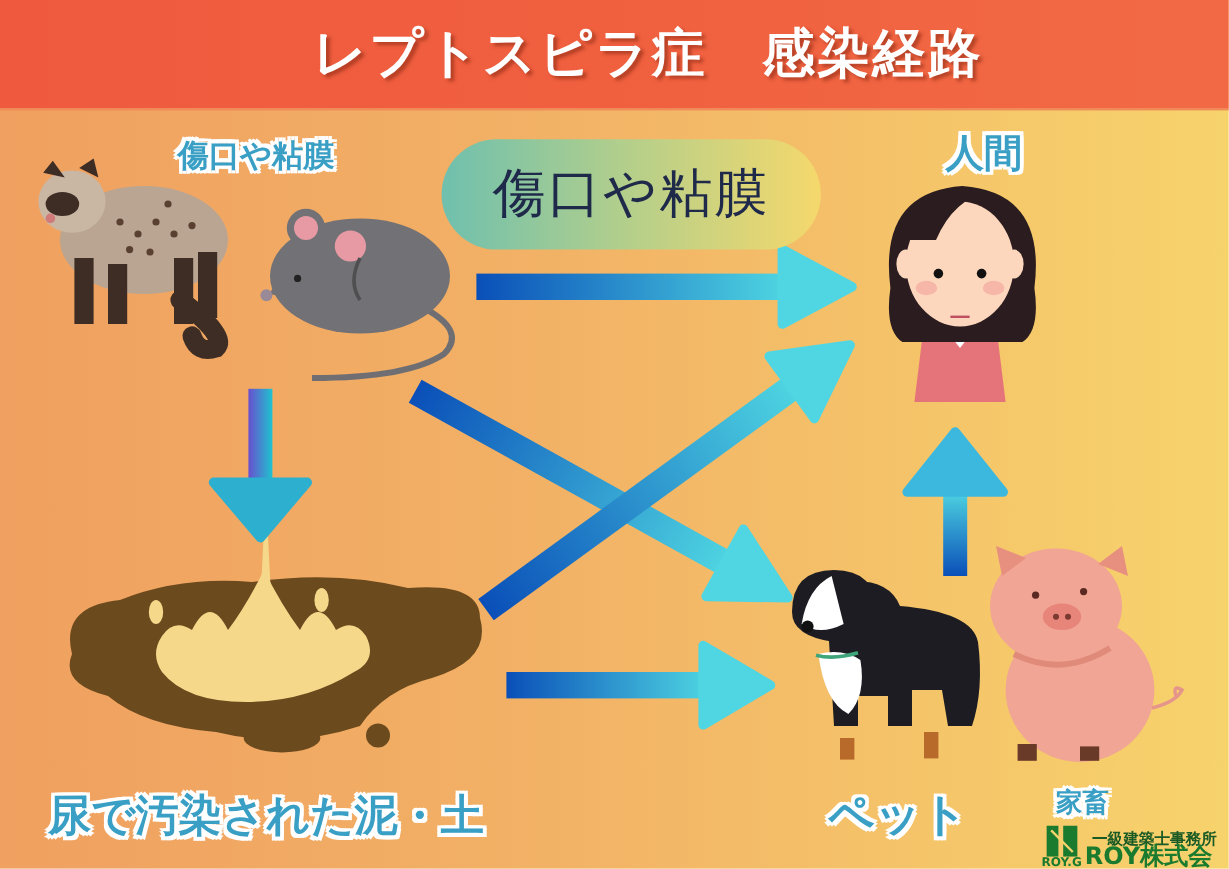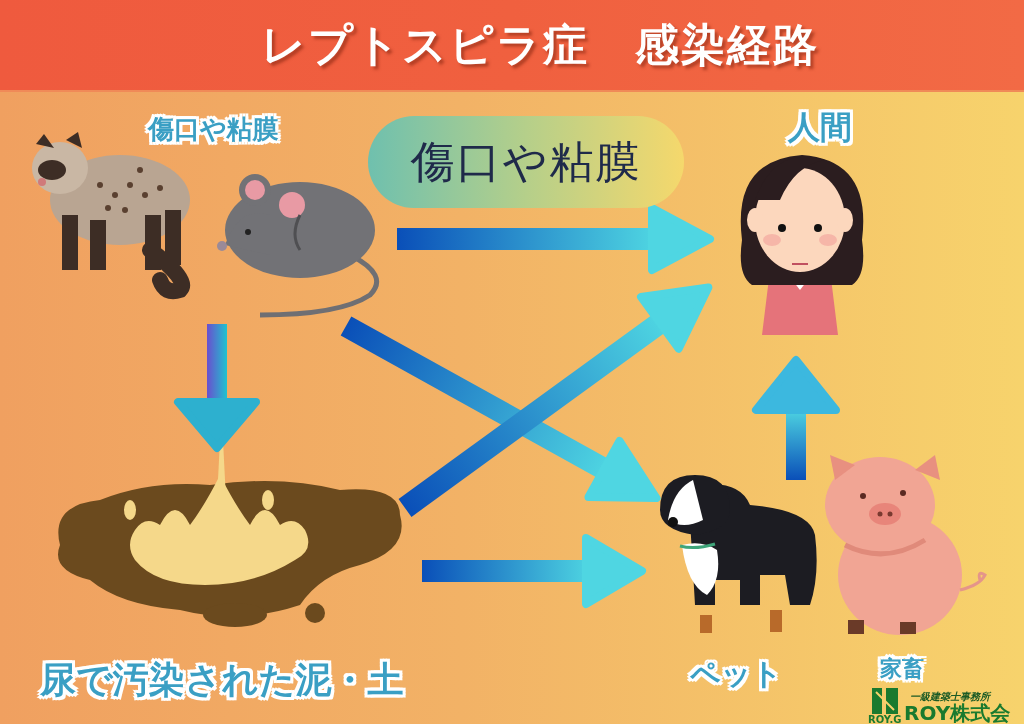--- a/index.html
+++ b/index.html
@@ -18,21 +18,21 @@
           -3px -3px 0 #fff, 3px -3px 0 #fff, -3px 3px 0 #fff, 3px 3px 0 #fff,
           0 -3px 0 #fff, 0 3px 0 #fff, -3px 0 0 #fff, 3px 0 0 #fff; }
   .pill { position:absolute; left:368px; top:116px; width:316px; height:92px; border-radius:46px;
         background:linear-gradient(90deg,#6fc0ae 0%,#b5cf8a 50%,#f5d86c 100%);
         display:flex; flex-direction:column; align-items:center; justify-content:center; }
   .pill span { font-weight:normal; font-size:44px; color:#1f2a4a; line-height:38px; letter-spacing:2px; }
   svg.art { position:absolute; left:0; top:0; }
   .logo { position:absolute; left:868px; top:688px; width:150px; height:34px; }
   .logo .mark { position:absolute; left:4px; top:0; width:26px; height:26px; }
   .logo .mark-label { position:absolute; left:0; top:26px; font-size:10px; font-weight:bold; color:#1a7a2e; }
-  .logo .sub { position:absolute; left:42px; top:2px; font-size:10px; font-weight:bold; color:#1a5a25;font-style:italic; }
+  .logo .sub { position:absolute; left:42px; top:2px; font-size:13px; font-weight:bold; color:#1a5a25; }
   .logo .name { position:absolute; left:36px; top:12px; font-size:20px; font-weight:bold; color:#1a7a2e; }
 </style>
 </head>
 <body>
 
 <div class="bg"></div>
 
 <div class="titlebar">
   <div class="title">レプトスピラ症　感染経路</div>
 </div>
@@ -163,21 +163,21 @@
   </g>
   <g>
     <rect x="786" y="408" width="20" height="72" fill="url(#gU)"></rect>
     <path d="M756 410 l80 0 l-40 -50 z" fill="#3cb8df" stroke="#3cb8df" stroke-width="8" stroke-linejoin="round"></path>
   </g>
 </svg>
 
 <div class="label" style="left:148px; top:112px; font-size:26px;">傷口や粘膜</div>
 <div class="label" style="left:788px; top:106px; font-size:32px;">人間</div>
 <div class="label" style="left:40px; top:656px; font-size:36px;">尿で汚染された泥・土</div>
-<div class="label" style="left:690px; top:654px; font-size:30px;">ペット</div>
+<div class="label" style="left:690px; top:654px; font-size:38px;">ペット</div>
 <div class="label" style="left:880px; top:654px; font-size:22px;">家畜</div>
 
 <div class="pill">
   <span>傷口や粘膜</span>
 </div>
 
 <div class="logo">
   <svg class="mark" viewBox="0 0 26 26">
     <path d="M0 0 L10 0 L10 26 L0 26 Z" fill="#1a7a2e"></path>
     <path d="M14 0 L26 0 L26 26 L14 26 Z" fill="#1a7a2e"></path>

